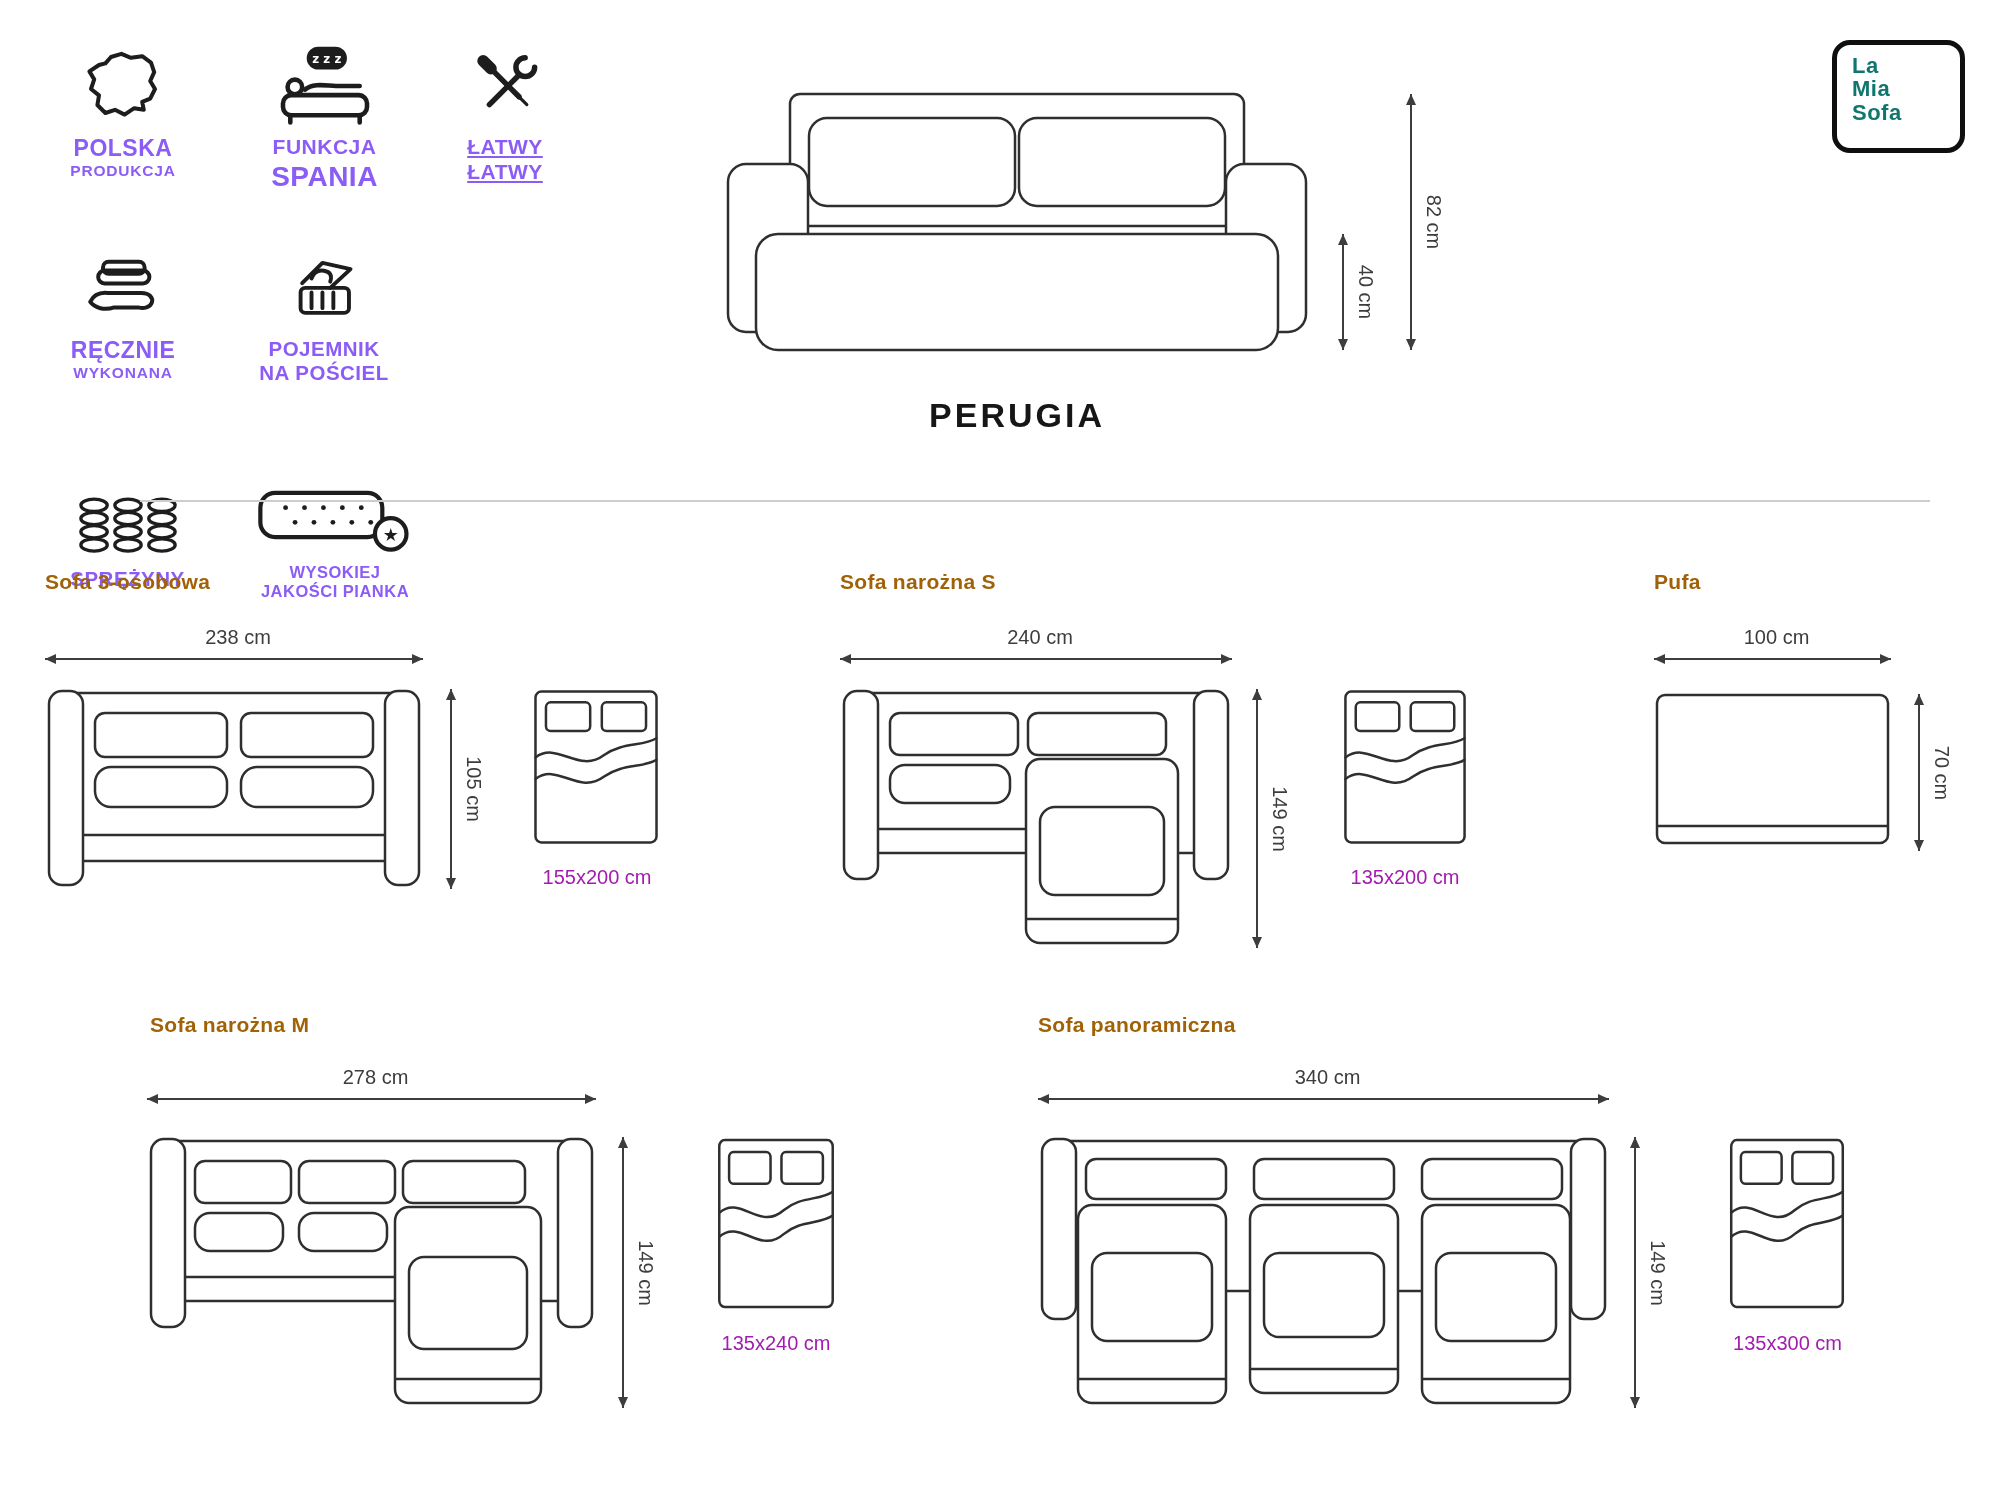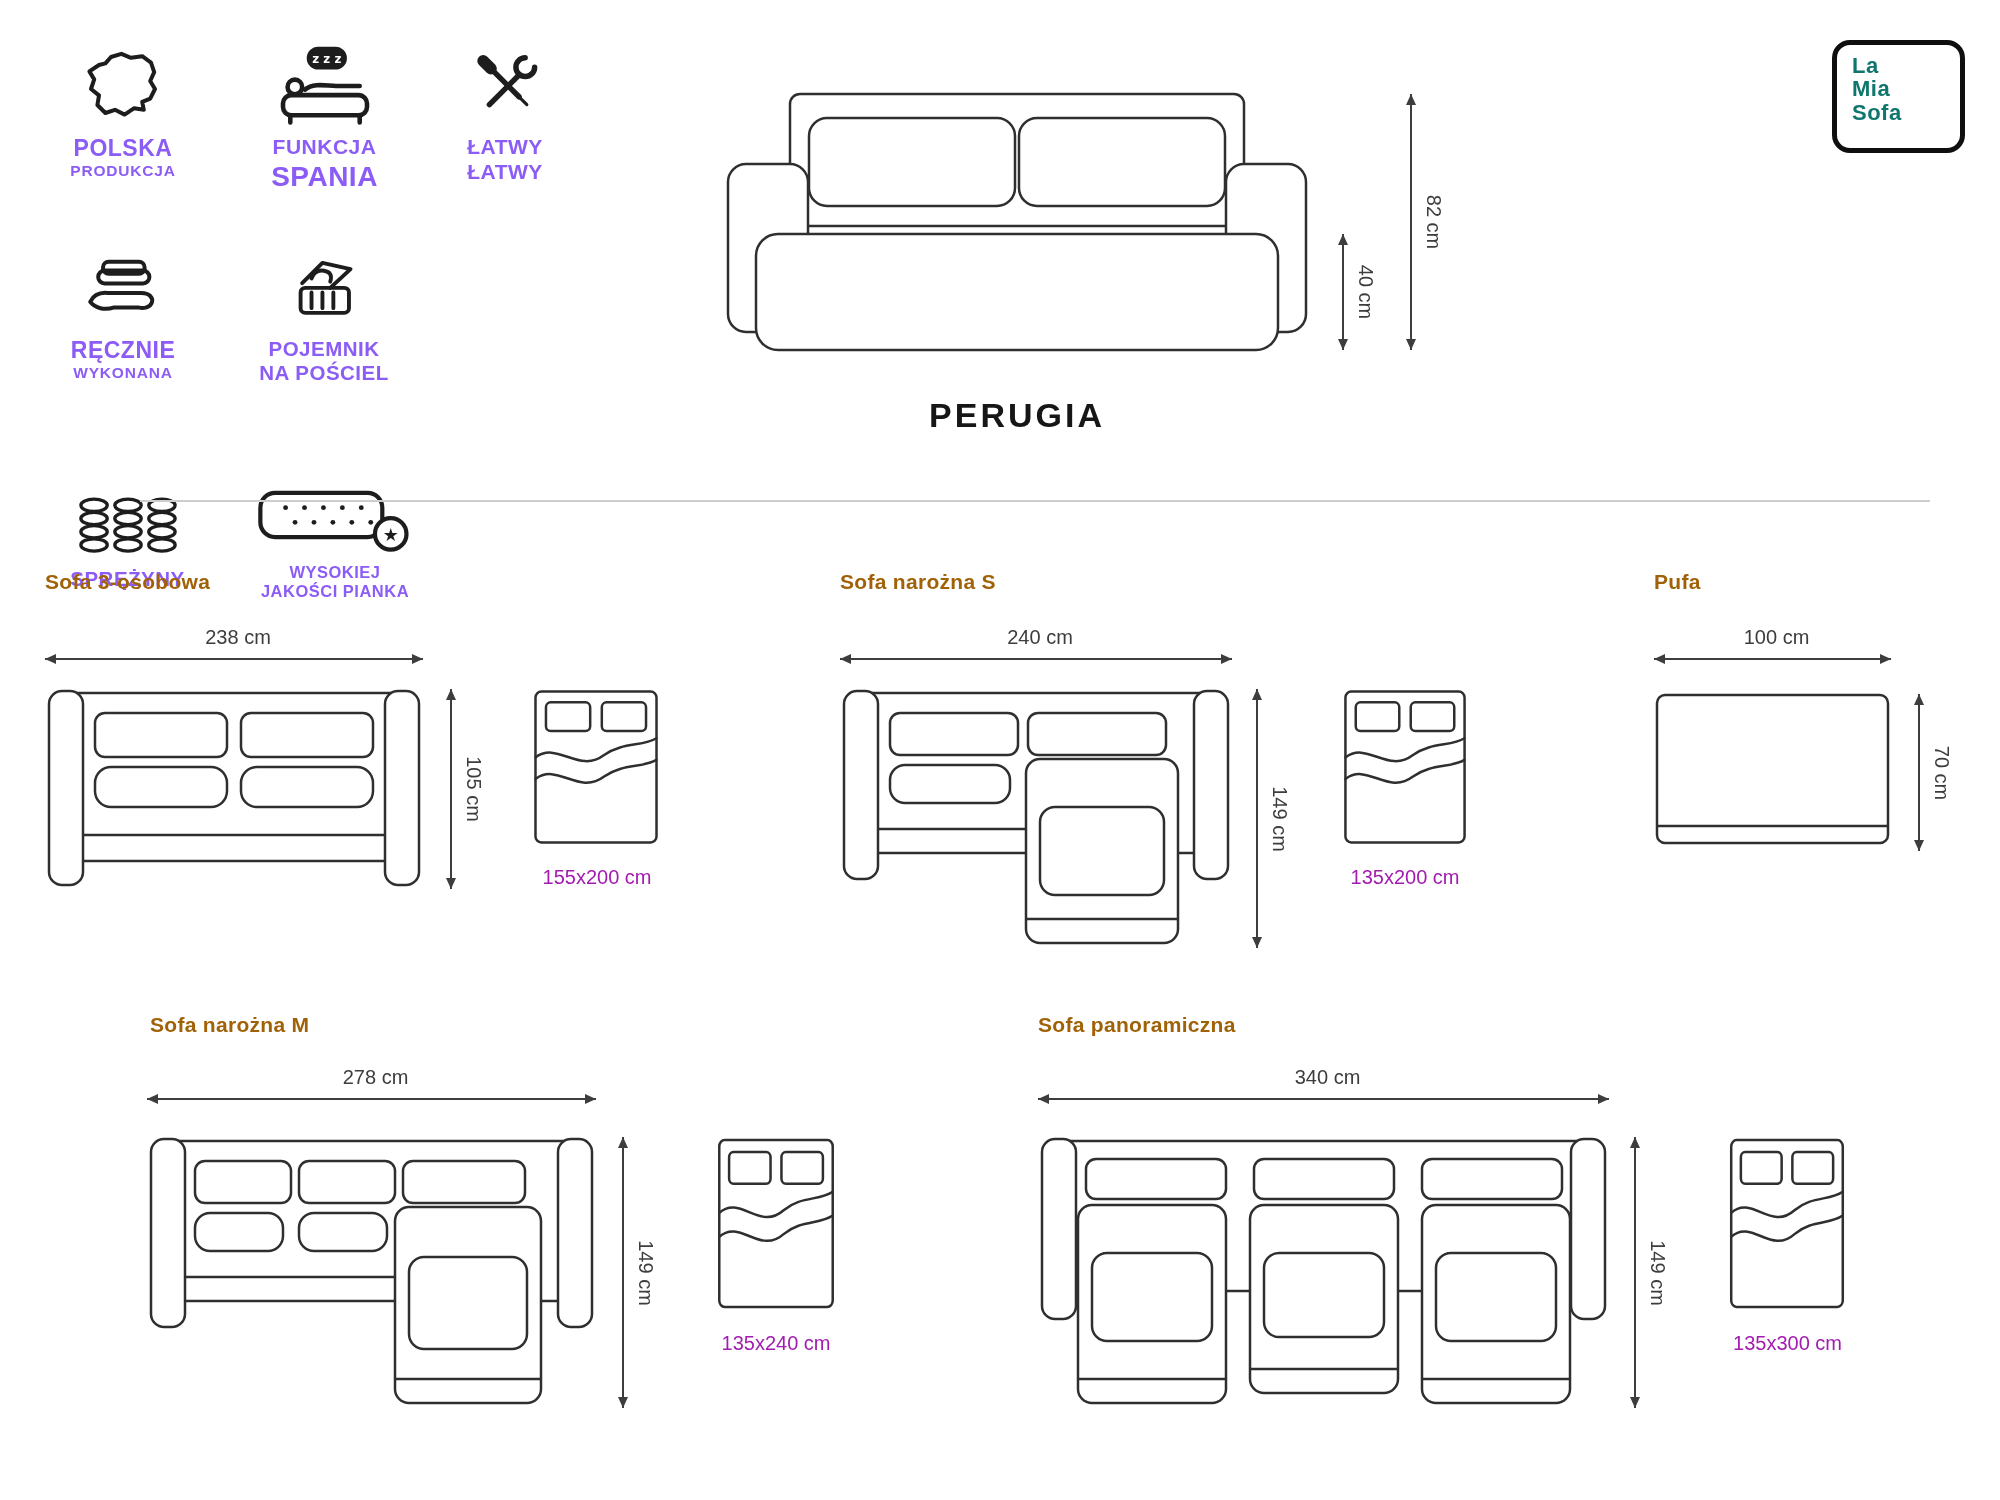--- a/index.html
+++ b/index.html
@@ -86,21 +86,21 @@
           <path d="M28 50 C 38 42, 52 46, 62 46 L 88 46"></path>
           <rect x="4" y="56" width="92" height="22" rx="9"></rect>
           <path d="M12 78 L12 86 M88 78 L88 86"></path>
         </g>
       </svg>
     </div>
     <div class="f-line ft-md">FUNKCJA</div>
     <div class="f-line ft-xxl">SPANIA</div>
   </div>
 
-  <div class="feature" style="left:430px; top:44px; width:150px;">
+  <div class="feature" style="left:430px; top:44px; width:150px;text-decoration:underline;">
     <div class="f-icon">
       <svg width="78" height="78" viewBox="0 0 100 100">
         <g stroke="#1d1d1d" fill="none" stroke-linecap="round">
           <path d="M22 14 L32 24" stroke-width="15"></path>
           <path d="M30 22 L68 60" stroke-width="7"></path>
           <path d="M68 60 L78 70" stroke-width="4"></path>
           <circle cx="76" cy="22" r="12" stroke-width="7" stroke-dasharray="56 20"></circle>
           <path d="M68 32 L30 70" stroke-width="7"></path>
         </g>
       </svg>

